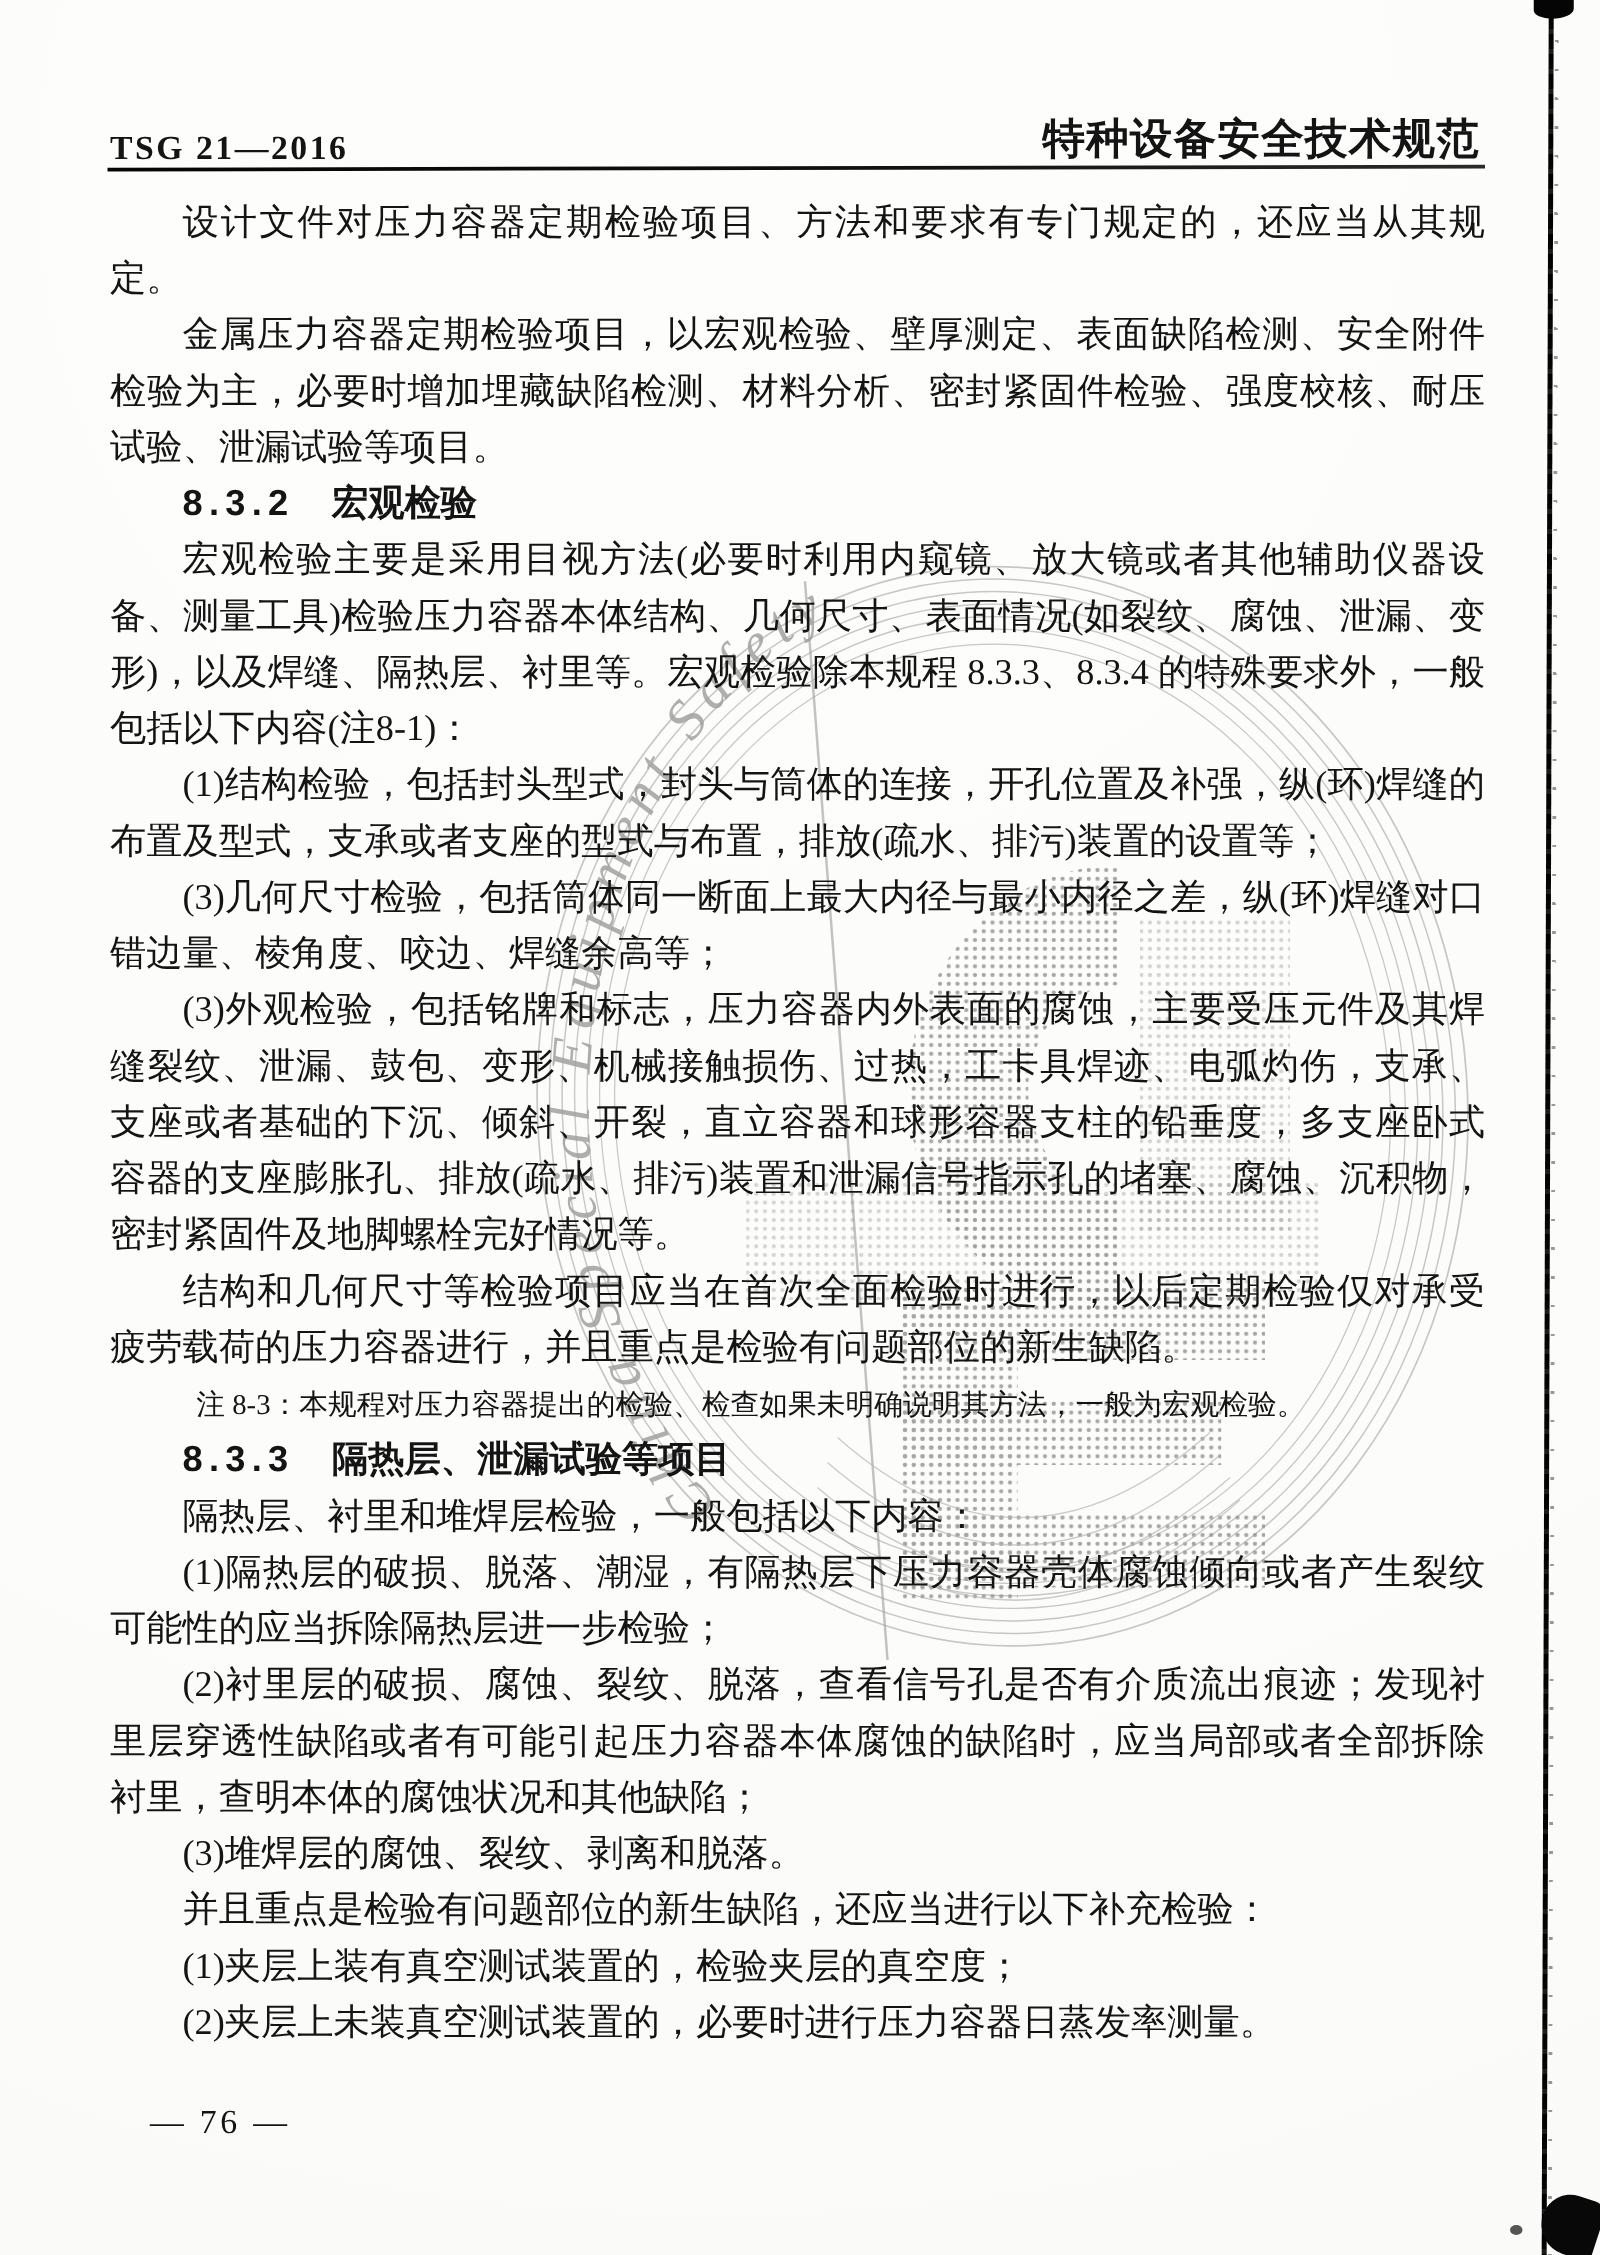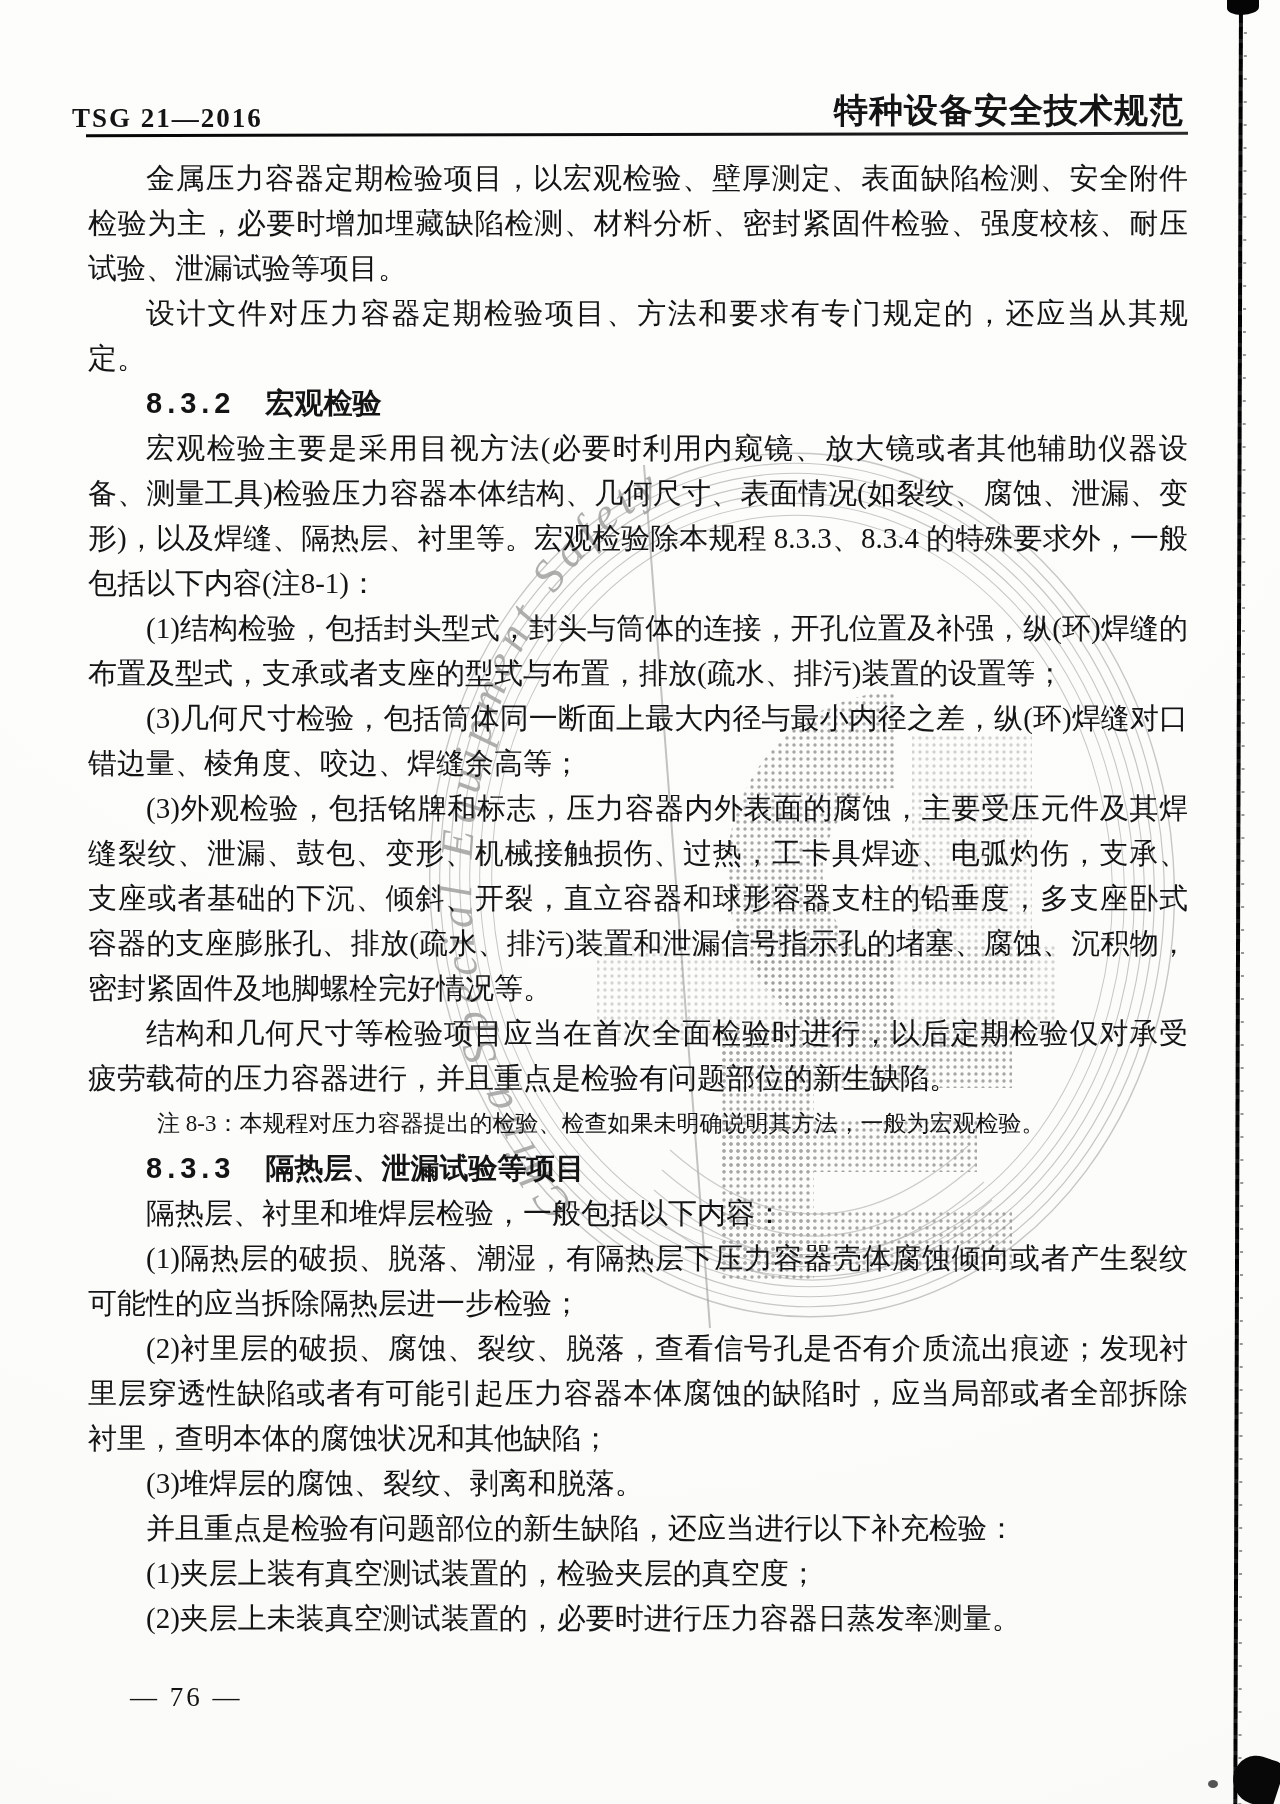--- a/index.html
+++ b/index.html
@@ -5,21 +5,21 @@
   html,body{margin:0;padding:0;}
   body{
     width:1280px;height:1804px;position:relative;overflow:hidden;
     background:#ffffff;color:#141414;
     font-family:"Liberation Serif","DejaVu Serif",serif;
   }
   .page{position:absolute;inset:0;background:
     radial-gradient(circle at 45% 8%, #fdfdfc 0%, #fcfcfb 60%, #fafaf8 100%);}
   
   .header{
-    position:absolute;top:88px;left:72px;right:96px;
+    position:absolute;top:88px;left:88px;right:96px;
     display:flex;justify-content:space-between;align-items:flex-end;
     font-size:27px;font-weight:bold;letter-spacing:1px;
   }
   .header .hleft{font-family:"Liberation Serif","DejaVu Serif",serif;letter-spacing:2px;}
   .header .hright{font-family:"Liberation Sans","DejaVu Sans",sans-serif;font-size:34px;}
   .rule{
     position:absolute;top:133px;left:86px;right:92px;height:3px;
     background:linear-gradient(90deg,#050505 0%,#111 55%,#2a2a2a 100%);
     transform:rotate(-0.12deg);
   }
@@ -31,21 +31,21 @@
   }
   .content p{margin:0;text-indent:2em;}
   .content p.note{font-size:23px;text-indent:3em;line-height:45px;}
   .content h2.heading{
     margin:0;font-size:29px;line-height:45px;font-weight:bold;text-indent:2em;
     font-family:"Liberation Sans","DejaVu Sans",sans-serif;text-align:left;
   }
   .content h2.heading .h-num{letter-spacing:5px;margin-right:30px;}
   
   .footer{
-    position:absolute;top:1682px;left:130px;
+    position:absolute;top:1682px;left:120px;
     font-size:27px;letter-spacing:3px;
   }
   
   .seal{position:absolute;left:392px;top:420px;width:800px;height:920px;
     opacity:0.55;pointer-events:none;}
   
   .brand{
     position:absolute;top:1724px;right:26px;
     display:flex;align-items:center;gap:10px;
     color:#d7d7d4;font-size:44px;font-weight:bold;letter-spacing:3px;
@@ -120,22 +120,22 @@
     </text>
   </svg>
 
   <div class="header">
     <span class="hleft">TSG 21—2016</span>
     <span class="hright">特种设备安全技术规范</span>
   </div>
   <div class="rule"></div>
 
   <div class="content">
+      <p class="body">设计文件对压力容器定期检验项目、方法和要求有专门规定的，还应当从其规定。</p>
       <p class="body">金属压力容器定期检验项目，以宏观检验、壁厚测定、表面缺陷检测、安全附件检验为主，必要时增加埋藏缺陷检测、材料分析、密封紧固件检验、强度校核、耐压试验、泄漏试验等项目。</p>
-      <p class="body">设计文件对压力容器定期检验项目、方法和要求有专门规定的，还应当从其规定。</p>
       <h2 class="heading"><span class="h-num">8.3.2</span><span class="h-title">宏观检验</span></h2>
       <p class="body">宏观检验主要是采用目视方法(必要时利用内窥镜、放大镜或者其他辅助仪器设备、测量工具)检验压力容器本体结构、几何尺寸、表面情况(如裂纹、腐蚀、泄漏、变形)，以及焊缝、隔热层、衬里等。宏观检验除本规程 8.3.3、8.3.4 的特殊要求外，一般包括以下内容(注8-1)：</p>
       <p class="body">(1)结构检验，包括封头型式，封头与筒体的连接，开孔位置及补强，纵(环)焊缝的布置及型式，支承或者支座的型式与布置，排放(疏水、排污)装置的设置等；</p>
       <p class="body">(3)几何尺寸检验，包括筒体同一断面上最大内径与最小内径之差，纵(环)焊缝对口错边量、棱角度、咬边、焊缝余高等；</p>
       <p class="body">(3)外观检验，包括铭牌和标志，压力容器内外表面的腐蚀，主要受压元件及其焊缝裂纹、泄漏、鼓包、变形、机械接触损伤、过热，工卡具焊迹、电弧灼伤，支承、支座或者基础的下沉、倾斜、开裂，直立容器和球形容器支柱的铅垂度，多支座卧式容器的支座膨胀孔、排放(疏水、排污)装置和泄漏信号指示孔的堵塞、腐蚀、沉积物，密封紧固件及地脚螺栓完好情况等。</p>
       <p class="body">结构和几何尺寸等检验项目应当在首次全面检验时进行，以后定期检验仅对承受疲劳载荷的压力容器进行，并且重点是检验有问题部位的新生缺陷。</p>
       <p class="note">注 8-3：本规程对压力容器提出的检验、检查如果未明确说明其方法，一般为宏观检验。</p>
       <h2 class="heading"><span class="h-num">8.3.3</span><span class="h-title">隔热层、泄漏试验等项目</span></h2>
       <p class="body">隔热层、衬里和堆焊层检验，一般包括以下内容：</p>
       <p class="body">(1)隔热层的破损、脱落、潮湿，有隔热层下压力容器壳体腐蚀倾向或者产生裂纹可能性的应当拆除隔热层进一步检验；</p>

